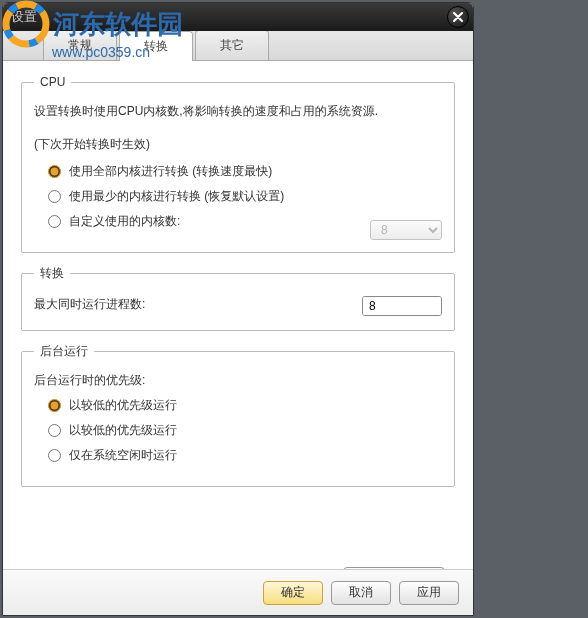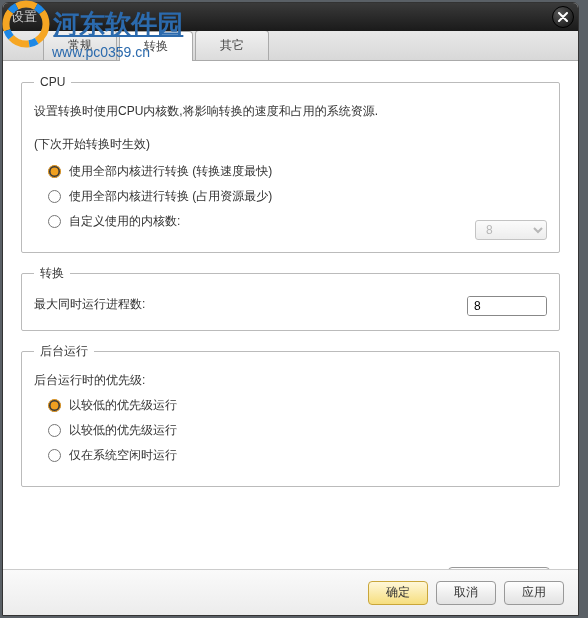--- a/index.html
+++ b/index.html
@@ -1,23 +1,23 @@
 <!DOCTYPE html>
 <html><head>
 <meta charset="utf-8">
 <style>
 * { box-sizing: border-box; margin: 0; padding: 0; }
 body { font-family: "Microsoft YaHei", SimSun, sans-serif; font-size: 12px; background: #5a6066; width: 588px; height: 618px; position: relative; }
-.window { position: absolute; left: 2px; top: 2px; width: 577px; height: 614px; background: #fff; border: 1px solid #333; border-radius: 6px 6px 0 0; overflow: hidden; }
+.window { position: absolute; left: 2px; top: 2px; width: 472px; height: 614px; background: #fff; border: 1px solid #333; border-radius: 6px 6px 0 0; overflow: hidden; }
 .titlebar { height: 28px; background: linear-gradient(to bottom, #3a3a3a, #1a1a1a); color: #ccc; display: flex; align-items: center; padding: 0 8px; position: relative; }
 .titlebar .title { font-size: 13px; }
 .titlebar .close { position: absolute; right: 4px; top: 3px; width: 22px; height: 22px; border-radius: 50%; background: radial-gradient(circle at 30% 30%, #555, #111); color: #fff; display: flex; align-items: center; justify-content: center; font-size: 14px; cursor: pointer; border: 1px solid #000; }
 .watermark { position: absolute; left: 2px; top: 0px; z-index: 50; pointer-events: none; }
 .wm-logo { display: inline-block; width: 48px; height: 48px; vertical-align: middle; }
-.wm-text { display: inline-block; vertical-align: middle; color: #2b6aad; font-size: 26px; font-weight: bold; font-family: "SimHei", sans-serif; text-decoration: underline; }
+.wm-text { display: inline-block; vertical-align: middle; color: #2b6aad; font-size: 26px; font-weight: bold; font-family: "SimHei", sans-serif; }
 .wm-url { color: #2b6aad; font-size: 14px; font-family: Arial; margin-left: 50px; margin-top: -4px; }
 .tabstrip { height: 30px; background: linear-gradient(to bottom, #e8e8e8, #d8d8d8); border-bottom: 1px solid #aaa; display: flex; align-items: flex-end; padding-left: 40px; }
 .tab { padding: 6px 24px; background: linear-gradient(to bottom, #f0f0f0, #dcdcdc); border: 1px solid #aaa; border-bottom: none; border-radius: 4px 4px 0 0; margin-right: 2px; color: #444; cursor: pointer; font-size: 12px; }
 .tab.active { background: #fff; position: relative; top: 1px; }
 .content { padding: 14px 18px 14px 18px; height: 518px; color: #333; overflow: hidden; }
 fieldset { border: 1px solid #bbb; border-radius: 2px; padding: 10px 12px 14px 12px; margin-bottom: 12px; position: relative; }
 legend { padding: 0 6px; font-size: 12px; color: #333; }
 .desc { font-size: 12px; color: #333; margin: 4px 0 16px 0; }
 .note { font-size: 12px; color: #333; margin: 4px 0 10px 0; }
 .radio-row { display: flex; align-items: center; margin: 8px 0 8px 14px; }
@@ -61,21 +61,21 @@
     <fieldset>
       <legend>CPU</legend>
       <div class="desc">设置转换时使用CPU内核数,将影响转换的速度和占用的系统资源.</div>
       <div class="note">(下次开始转换时生效)</div>
       <div class="radio-row">
         <input type="radio" name="cpu" id="cpu-all" checked="" style="">
         <label for="cpu-all">使用全部内核进行转换 (转换速度最快)</label>
       </div>
       <div class="radio-row">
         <input type="radio" name="cpu" id="cpu-min" style="">
-        <label for="cpu-min">使用全部内核进行转换 (占用资源最少)</label>
+        <label for="cpu-min">使用最少的内核进行转换 (恢复默认设置)</label>
       </div>
       <div class="radio-row">
         <input type="radio" name="cpu" id="cpu-custom" style="">
         <label for="cpu-custom">自定义使用的内核数:</label>
       </div>
       <div class="select-wrap">
         <select class="cores" disabled="">
           <option>8</option>
         </select>
       </div>

